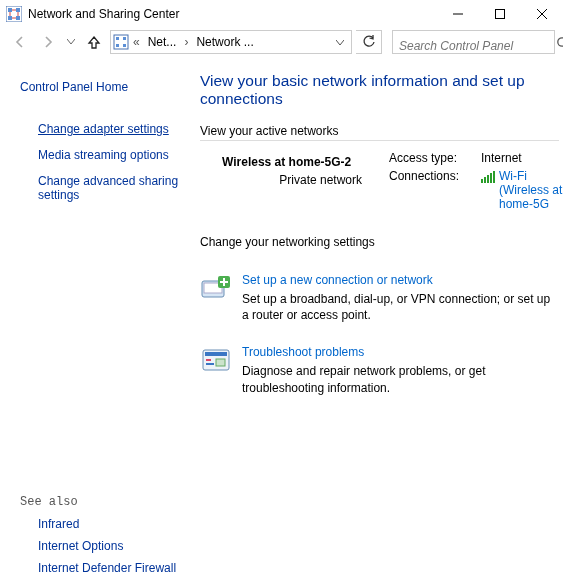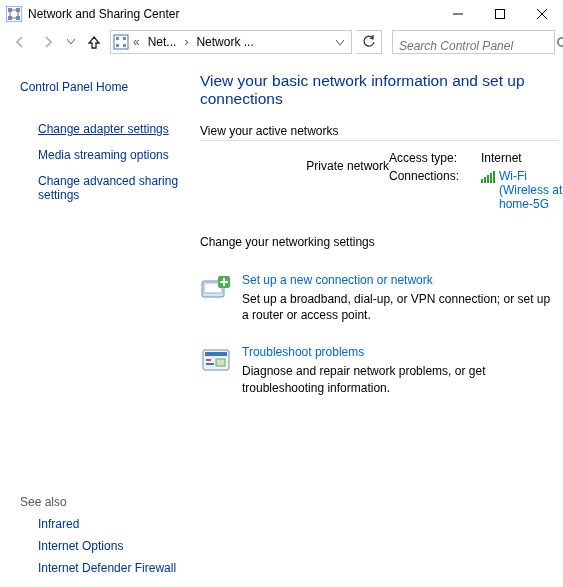--- a/index.html
+++ b/index.html
@@ -88,21 +88,21 @@
     .sidebar {
       width: 200px;
       padding: 20px 12px 12px 20px;
       display:flex; flex-direction:column;
     }
     .sidebar .top-links { display:flex; flex-direction:column; gap:12px; }
     .cphome { color:#003399; font-size:12px; }
     .sidelink { color:#003399; cursor:pointer;margin-left:18px; }
     .sidelink.active { text-decoration: underline; }
     .sidebar .spacer { flex:1; }
-    .seealso { color:#555; margin-bottom:8px; }
+    .seealso { color:#555; margin-bottom:8px;font-family:Liberation Mono, monospace; }
     .sa-links { display:flex; flex-direction:column; gap:8px; }
     .content {
       flex:1;
       padding: 12px 0 12px 0;
       min-width:0;
     }
     .bigtitle {
       color:#003399;
       font-size:15.5px;
       margin-bottom: 16px;
@@ -117,21 +117,21 @@
     .netblock {
       display:flex;
       margin-top:8px;
       margin-bottom: 20px;
     }
     .netleft { flex:1; padding:6px 0 0 22px; }
     .netname { font-weight:700; }
     .nettype { margin-top:4px;text-align:right; }
     .netright { padding-top:2px; font-size:12px; }
     .kvrow { display:flex; gap:10px; margin-bottom:4px; align-items:flex-start;}
-    .kvrow .k { width:82px; }
+    .kvrow .k { width:82px;margin-left:27px; }
     .conn-val { display:flex; gap:4px; align-items:flex-start; }
     .wifi-icn { color:#2a9d2a; font-size:12px; line-height:1; padding-top:2px;}
     .link { color:#0066cc; cursor:pointer; }
     .connlink { display:block; max-width:64px; word-break:break-word; overflow:hidden;}
     .settings-section { margin-top:4px; }
     .sitem { display:flex; gap:10px; margin-top:22px; padding-right:8px;}
     .sitem .icn { width:32px; height:32px; display:flex; align-items:center; justify-content:center; }
     .sitem .txt .t { color:#0066cc; margin-bottom:4px; cursor:pointer;}
     .sitem .txt .d { color:#000; line-height:1.35; }
   </style>
@@ -252,20 +252,21 @@
     </div>
   </div>
 
   <div class="content">
     <div class="bigtitle">View your basic network information and set up connections</div>
 
     <div class="section-head">View your active networks</div>
 
     <div class="netblock">
       <div class="netleft">
+        <div class="netname">Wireless at home-5G-2</div>
         <div class="nettype">Private network</div>
       </div>
       <div class="netright">
         <div class="kvrow">
           <span class="k">Access type:</span>
           <span>Internet</span>
         </div>
         <div class="kvrow">
           <span class="k">Connections:</span>
           <span class="conn-val">

